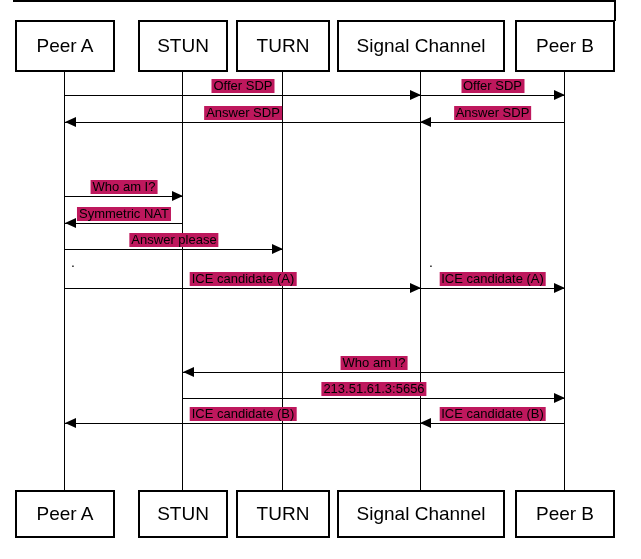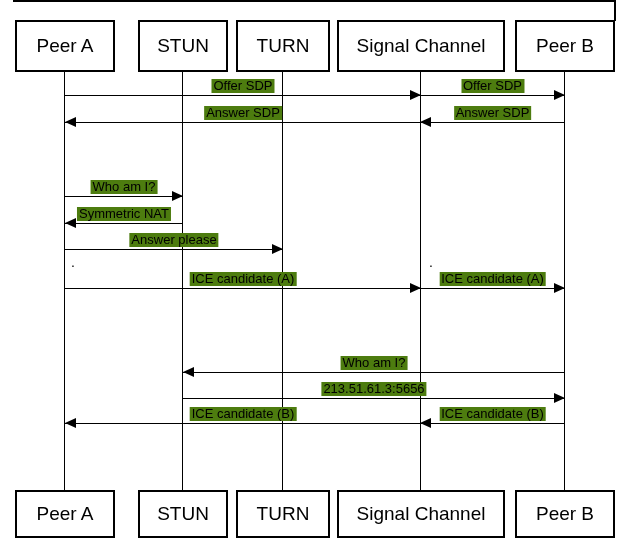--- a/index.html
+++ b/index.html
@@ -32,21 +32,21 @@
   }
   .msg{position:absolute;height:0;}
   .msg .line{
     position:absolute;left:0;right:0;top:0;height:1px;
     background:#000000;
   }
   .msg .lbl{
     position:absolute;
     bottom:2px;left:50%;transform:translateX(-50%);
     white-space:nowrap;
-    background:#4d7c0f;
+    background:#be185d;
     padding:0 2px;
     font-size:13px;
     line-height:14px;
     text-align:right;
   }
   .msg .head{
     position:absolute;top:-5px;
     width:0;height:0;
     border-top:5px solid transparent;
     border-bottom:5px solid transparent;

